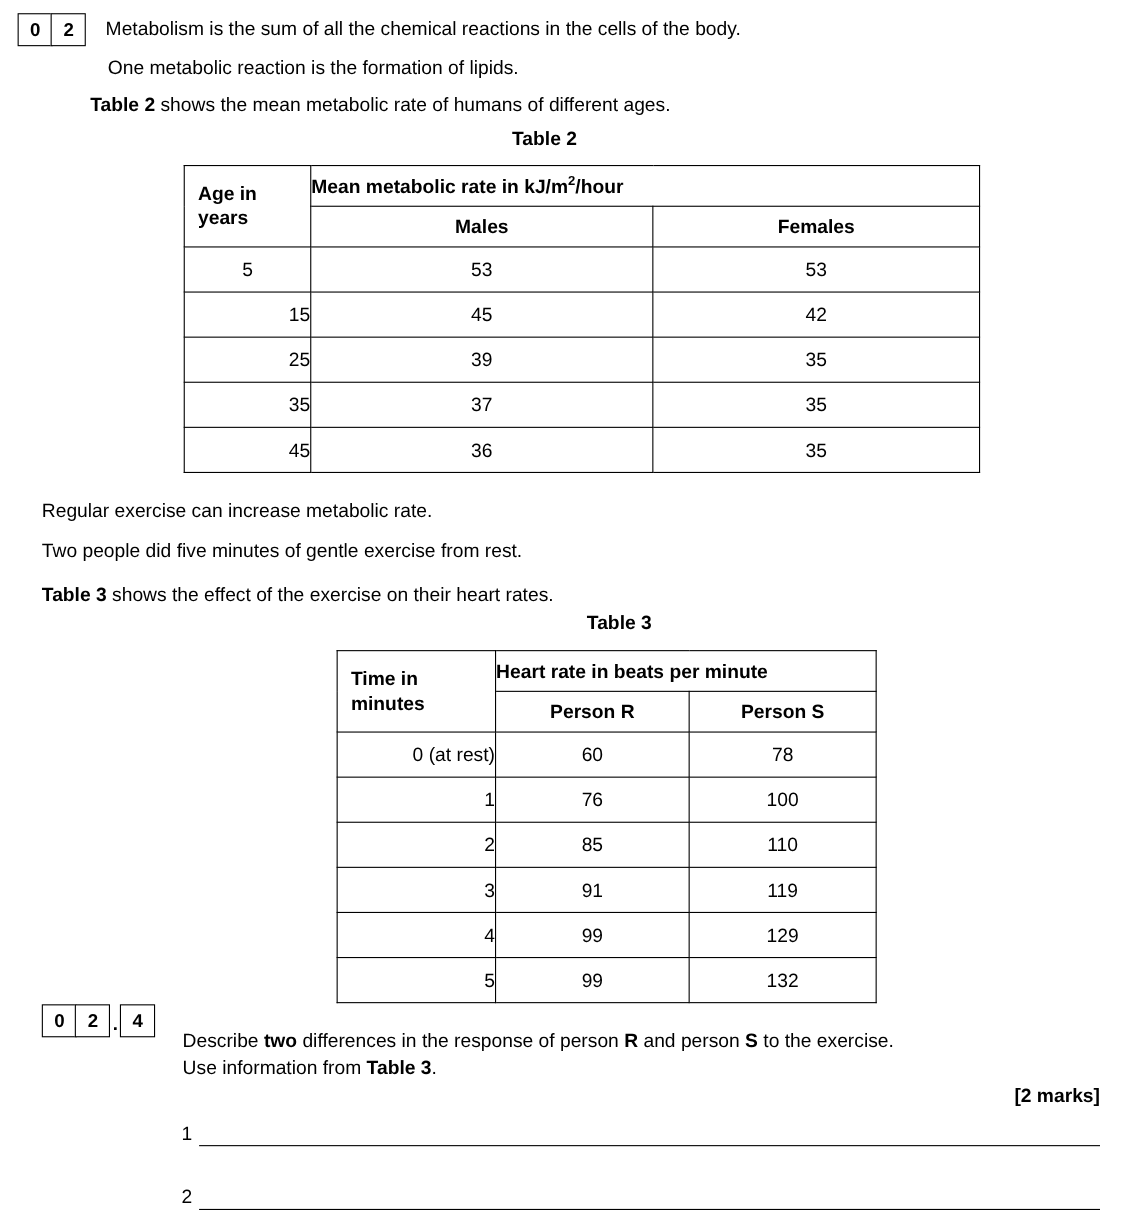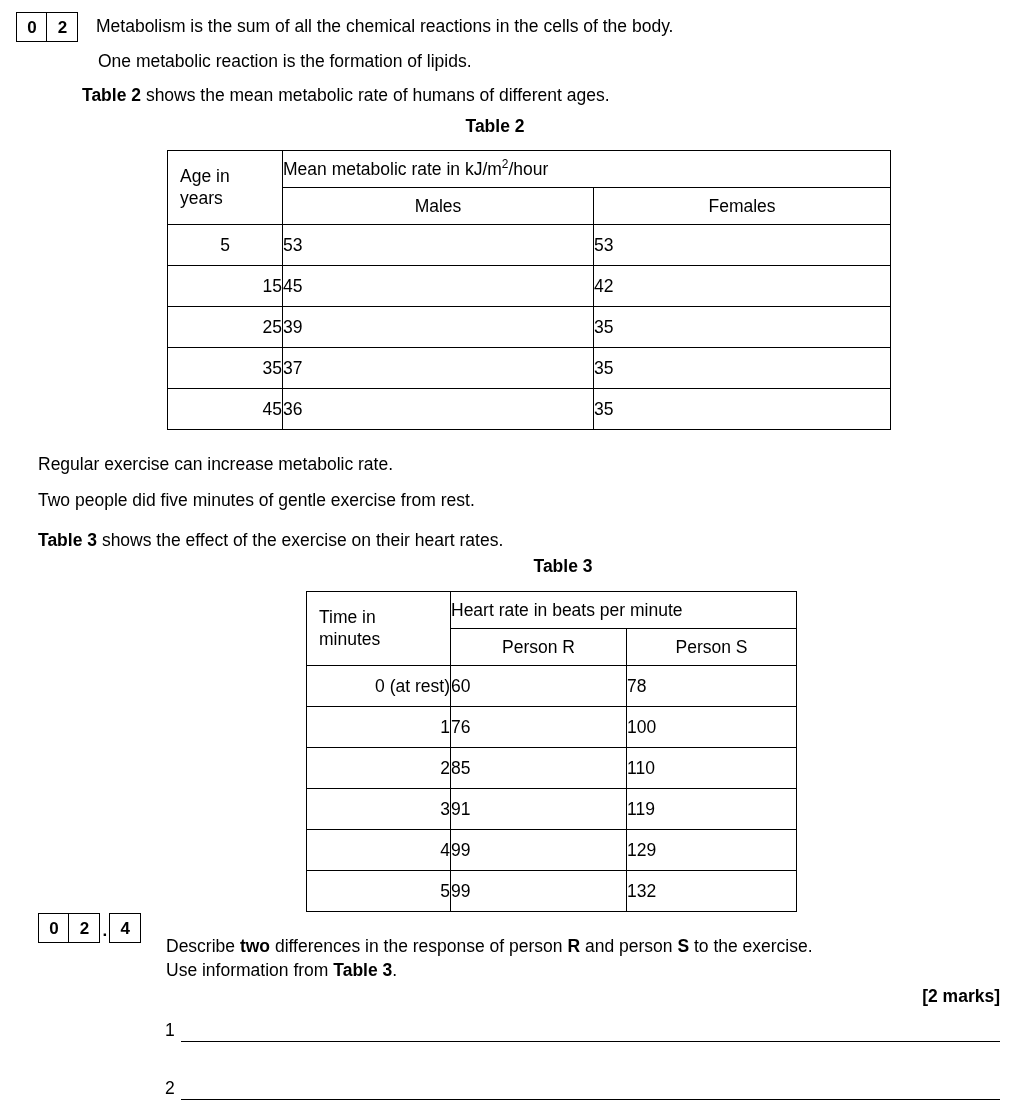--- a/index.html
+++ b/index.html
@@ -78,36 +78,37 @@
     background: #fff;
   }
   table.exam td, table.exam th {
     border: 1.5px solid #000;
     font-size: 17.5px;
     font-weight: normal;
     padding: 0;
     vertical-align: middle;
   }
   table.exam th {
-    font-weight: normal;
+    font-weight: bold;
   }
   .hdr-span {
     text-align: left;
     height: 36px;
   }
   .hdr-sub {
     text-align: center;
     height: 36px;
   }
   .rowlabel-head {
     text-align: left;
     padding-left: 12px !important;
     line-height: 1.22;
   }
   .cell-num {
+    text-align: center;
     height: 40px;
   }
   .cell-label {
     text-align: right;
     padding-left: 12px !important;
     height: 40px;
   }
   .cell-label.center { text-align: center; padding-left: 0 !important; }
 
   sup { font-size: 0.68em; vertical-align: super; line-height: 0; }

